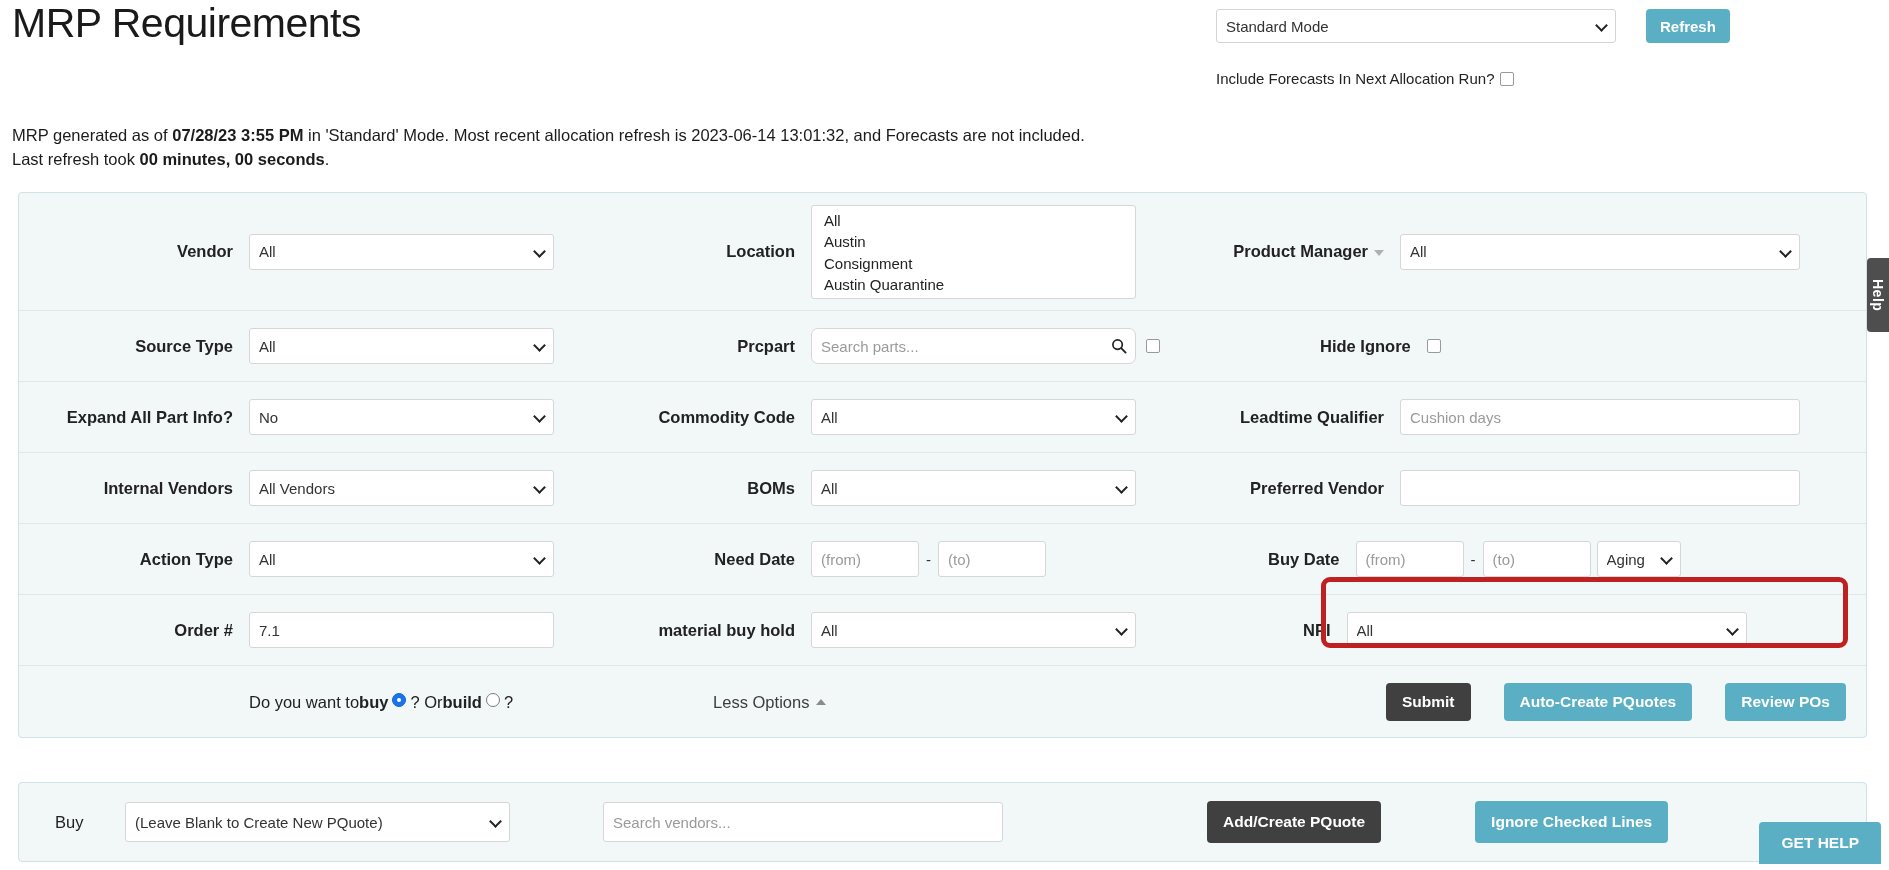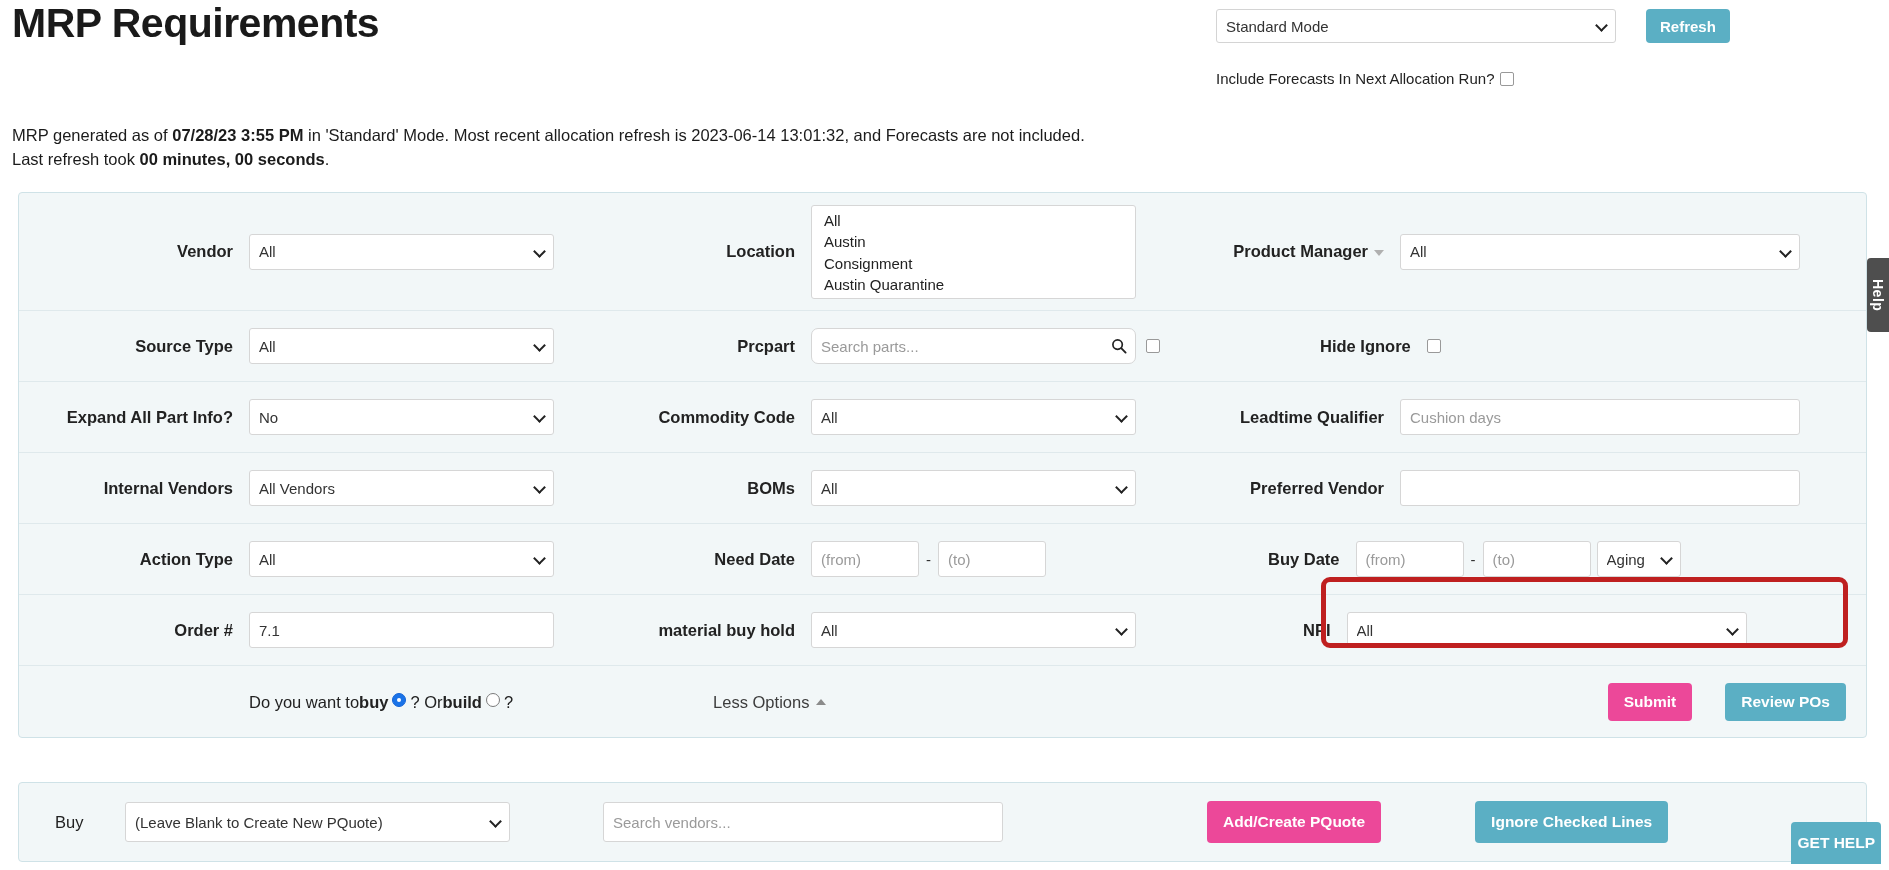--- a/index.html
+++ b/index.html
@@ -8,21 +8,21 @@
     width: 1889px; height: 870px;
     background: #ffffff;
     font-family: "Liberation Sans", sans-serif;
     overflow: hidden;
   }
   .page { position: relative; width: 1889px; height: 870px; }
 
   
   .page-title {
     position: absolute; left: 12px; top: 0px;
-    font-size: 41px; font-weight: bold; color: #1a1a1a;
+    font-size: 41px; font-weight: normal; color: #1a1a1a;
     letter-spacing: -0.5px;
   }
   .mode-wrap {
     position: absolute; left: 1216px; top: 9px;
     display: flex; align-items: center; gap: 6px;
   }
   .mode-select {
     width: 400px; height: 34px;
     border: 1px solid #d4d4d4; border-radius: 3px;
     background: #fff; color: #333; font-size: 15px;
@@ -36,21 +36,21 @@
     width: 7px; height: 7px; margin-top: -5px;
     border-right: 2px solid #222; border-bottom: 2px solid #222;
     transform: rotate(45deg); pointer-events: none;
   }
   .btn {
     border: none; border-radius: 4px; color: #fff;
     font-family: "Liberation Sans", sans-serif;
     font-weight: bold; cursor: pointer; white-space: nowrap; margin-left: 24px;
   }
   .btn-teal { background: #5bafc4; }
-  .btn-red  { background: #ec4899; }
+  .btn-red  { background: #404040; }
   .refresh-btn { height: 34px; padding: 0 14px; font-size: 15px; }
 
   .forecast-line {
     position: absolute; left: 1216px; top: 70px;
     font-size: 15px; color: #222; display: flex; align-items: center; gap: 6px;
   }
   .cbx {
     width: 14px; height: 14px; border: 1px solid #999; border-radius: 2px;
     background: #fff; display: inline-block; vertical-align: middle;
   }
@@ -194,21 +194,21 @@
     width: 22px; height: 74px;
     background: #4e4e4e; border-radius: 4px 0 0 4px;
     color: #fff; font-size: 14px; font-weight: bold;
     display: flex; align-items: center; justify-content: center;
   }
   .help-tab span {
     writing-mode: vertical-rl; text-orientation: mixed; letter-spacing: 0.5px;
   }
   .get-help {
     position: absolute; right: 8px; bottom: 6px;
-    height: 42px; padding: 0 6px; font-size: 15.5px;
+    height: 42px; padding: 0 22px; font-size: 15.5px;
     display: flex; align-items: center; border-radius: 4px 4px 0 0;
   }
 </style>
 </head>
 <body>
 
 <div class="page">
 
   <div class="page-title">MRP Requirements</div>
 
@@ -412,20 +412,21 @@
           <b>build</b>
           <span class="radio"></span>
           <span> ?</span>
       </div>
       <div class="less-options">
         <span>Less Options</span>
           <span class="caret-up"></span>
       </div>
       <div class="act-btns">
         <button class="btn btn-red">Submit</button>
+        <button class="btn btn-teal">Auto-Create PQuotes</button>
         <button class="btn btn-teal">Review POs</button>
       </div>
     </div>
   </div>
 
   <div class="buypanel">
     <div class="buy-lbl">Buy</div>
     <span class="sel-wrap">
       <select class="sel buy-sel">
         <option>(Leave Blank to Create New PQuote)</option>

